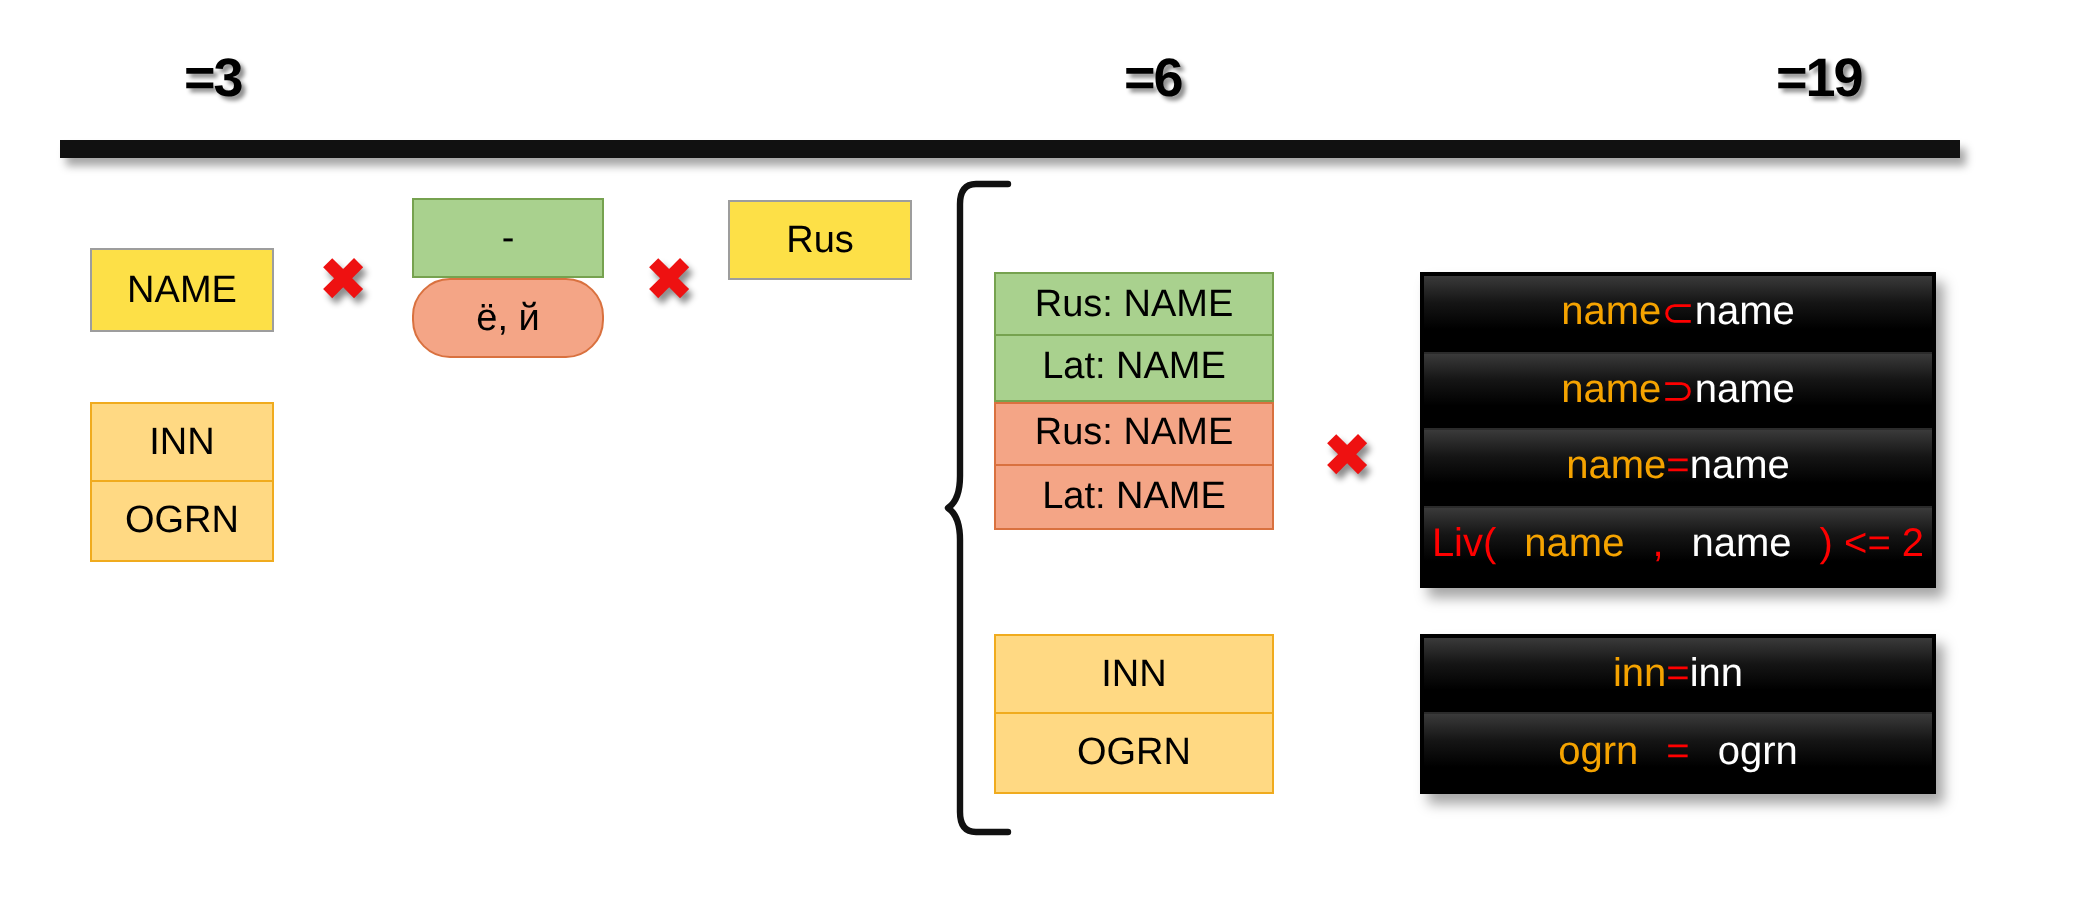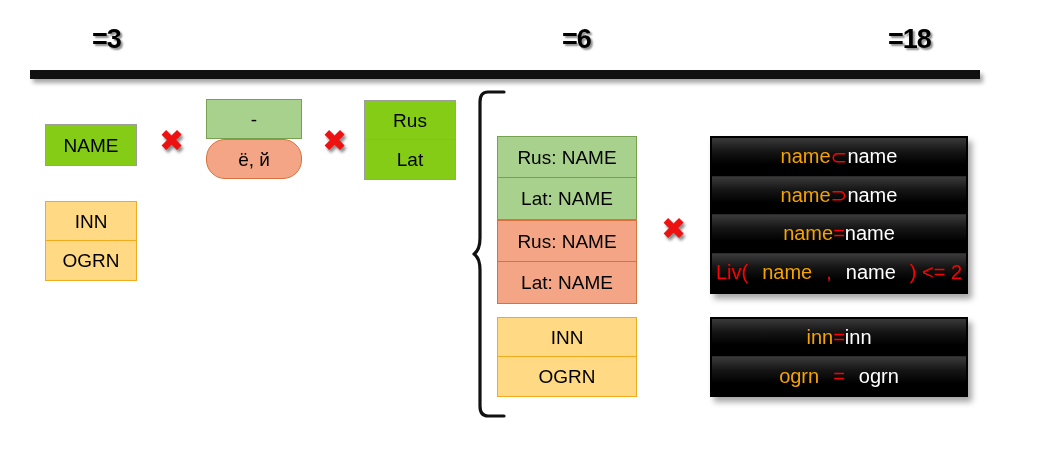--- a/index.html
+++ b/index.html
@@ -48,21 +48,21 @@
     display: flex;
     align-items: center;
     justify-content: center;
     font-size: 19px;
     line-height: 1;
     white-space: nowrap;
   }
 
   
   .cell.grey {
-    background: #84cc16;
+    background: #fde047;
     border: 1px solid #9d9d9d;
     color: #000000;
   }
   .cell.grey + .cell.grey { border-top: none; }
 
   
   .cell.green {
     background: #a9d18e;
     border: 1px solid #76a24f;
     color: #000000;
@@ -131,51 +131,50 @@
   .op-red    { color: #ff0000; }
 </style>
 </head>
 <body>
 
 <div id="canvas">
 
   <div id="counters">
       <div class="counter" style="left: 92px; top: 24px;">=3</div>
       <div class="counter" style="left: 562px; top: 24px;">=6</div>
-      <div class="counter" style="left: 888px; top: 24px;">=18</div>
+      <div class="counter" style="left: 888px; top: 24px;">=19</div>
     </div>
 
   <div class="divider" style="left:30px; top:70px; width:950px; height:9px;"></div>
 
   <div class="block" id="name-block" style="left:45px; top:124px; width:92px; height:42px;">
       <div class="cell grey" style="height: 100%;">NAME</div>
     </div>
 
   <div class="block" id="left-ident-block" style="left:45px; top:201px; width:92px; height:80px;">
       <div class="cell yellow" style="height: 50%;">INN</div>
       <div class="cell yellow" style="height: 50%;">OGRN</div>
     </div>
 
   <div class="block" id="diacritics-block" style="left:206px; top:99px; width:96px; height:80px;">
       <div class="cell green" style="height: 50%;">-</div>
       <div class="cell salmon" style="height: 50%; border-radius: 19px;">ё, й</div>
     </div>
 
   <div class="block" id="script-block" style="left:364px; top:100px; width:92px; height:80px;">
       <div class="cell grey txt-rus" style="height: 50%;">Rus</div>
-      <div class="cell grey txt-lat" style="height: 50%;">Lat</div>
     </div>
 
   <div class="brace" style="left:472px; top:88px; width:36px; height:332px;">
     <svg width="36" height="332" viewBox="0 0 36 332">
       <path d="M32 4 H16 Q8 4 8 14 V150 Q8 162 2 166 Q8 170 8 182 V318 Q8 328 16 328 H32" fill="none" stroke="#111111" stroke-width="3.2" stroke-linecap="round" stroke-linejoin="round"></path>
     </svg>
   </div>
 
-  <div class="block" id="combination-block" style="left:497px; top:136px; width:140px; height:168px;justify-content:center;">
+  <div class="block" id="combination-block" style="left:497px; top:136px; width:140px; height:129px;justify-content:center;">
       <div class="cell green txt-rus" style="height: 25%;">Rus: NAME</div>
       <div class="cell green txt-lat" style="height: 25%;">Lat: NAME</div>
       <div class="cell salmon txt-rus" style="height: 25%;">Rus: NAME</div>
       <div class="cell salmon txt-lat" style="height: 25%;">Lat: NAME</div>
     </div>
 
   <div class="block" id="combination-ident-block" style="left:497px; top:317px; width:140px; height:80px;">
       <div class="cell yellow" style="height: 50%;">INN</div>
       <div class="cell yellow" style="height: 50%;">OGRN</div>
     </div>

